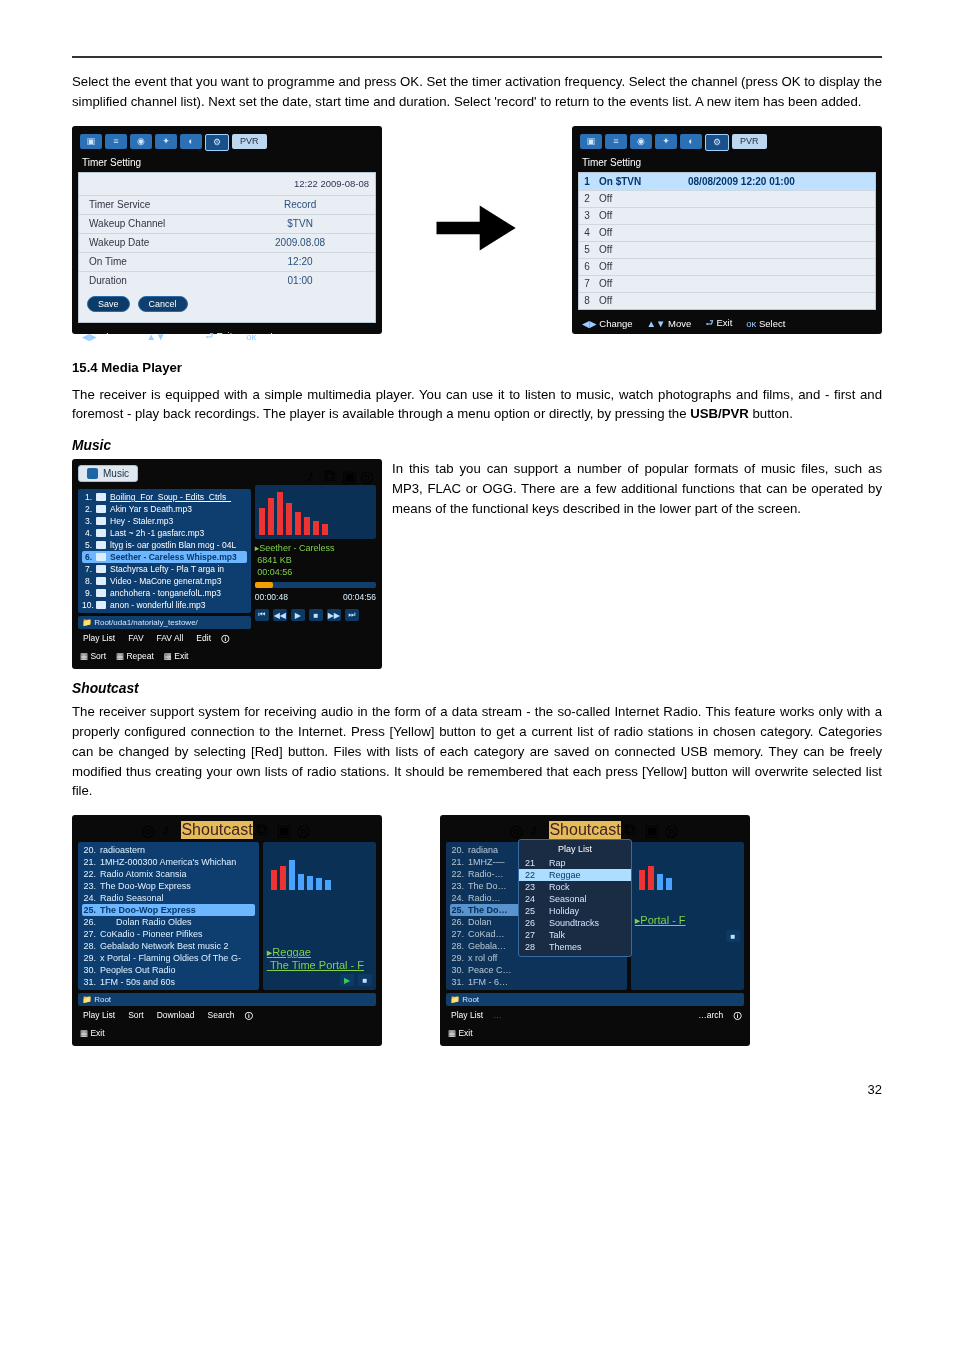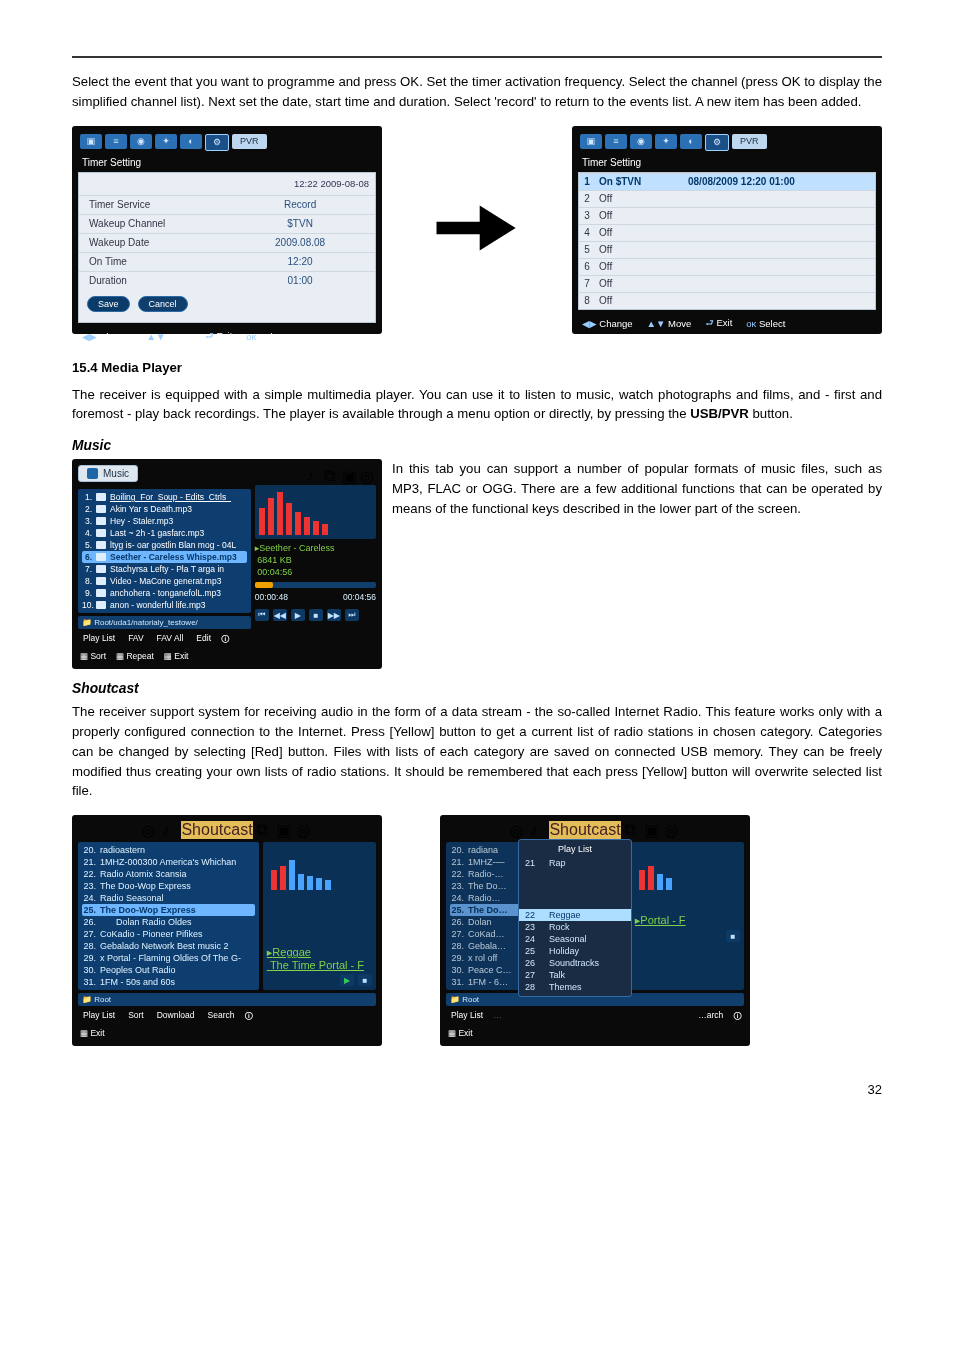--- a/index.html
+++ b/index.html
@@ -184,21 +184,21 @@
     border:1px solid #356ca6;
     border-radius:3px;
     padding:3px 0;
   }
   .cat-overlay .hdr {
     text-align:center; color:#fff; font-size:9px; padding:1px 0 3px;
   }
   .cat-overlay .crow {
     display:flex; gap:6px; padding:1px 6px; font-size:9px; color:#cfe7ff;
   }
-  .cat-overlay .crow.hi { background:#adddff; color:#06396b;margin-top:40px; }
+  .cat-overlay .crow.hi { background:#adddff; color:#06396b; }
 
   .page-number {
     text-align:right;
     font-size:13px;
     margin-top:36px;
   }
 </style>
 </head>
 <body>
 

